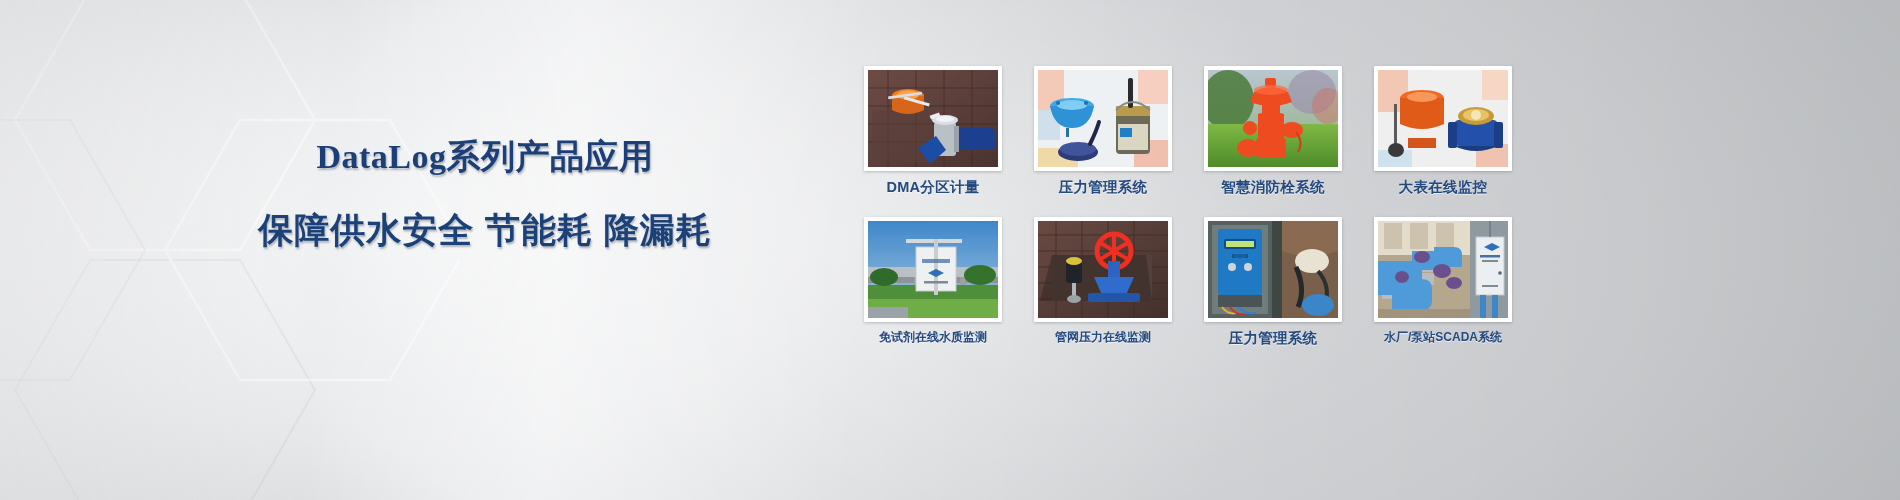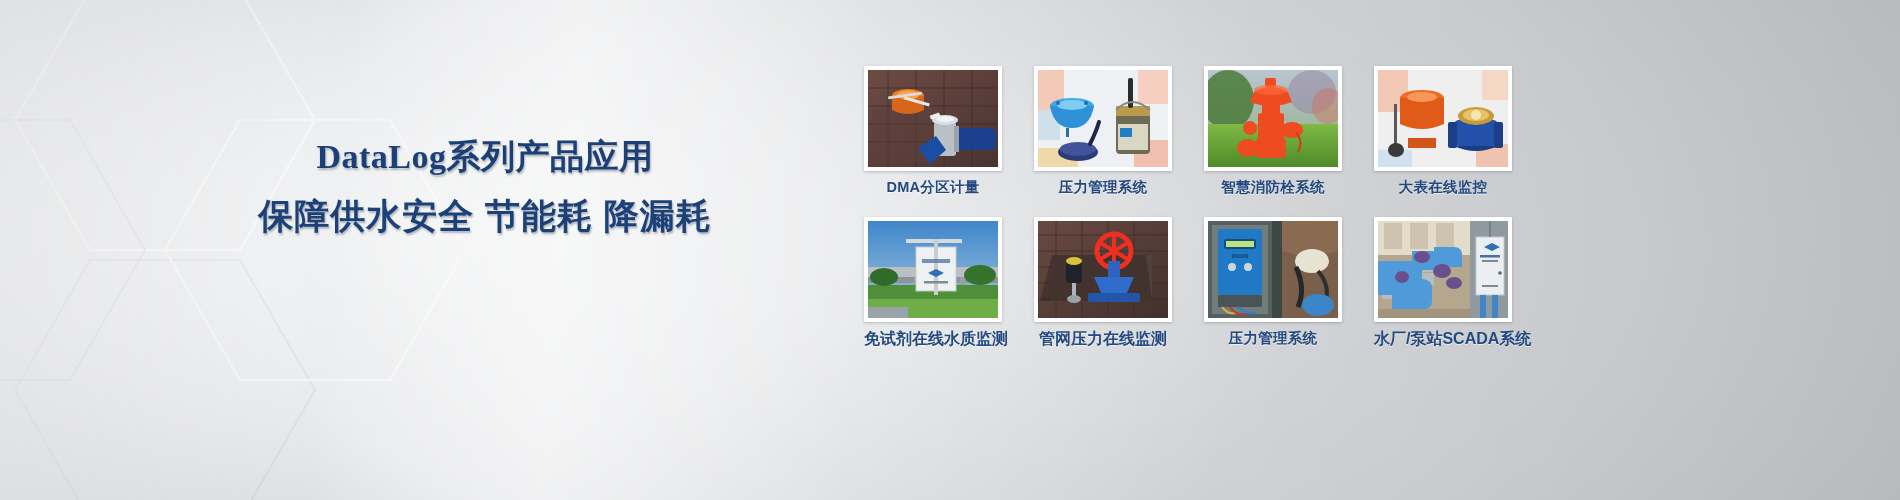--- a/index.html
+++ b/index.html
@@ -36,21 +36,21 @@
   
   .headline { position: absolute; left: 250px; top: 138px; width: 470px; text-align: center; }
   .title-line1 {
     font-family: "Liberation Serif", "DejaVu Serif", serif;
     font-weight: bold; font-size: 34px; color: #1c3f77;
     letter-spacing: 0.5px; line-height: 1.1;
     text-shadow: 1px 2px 2px rgba(120,128,138,0.55), 0 1px 0 rgba(255,255,255,0.5);
     white-space: nowrap;
   }
   .title-line2 {
-    margin-top: 22px;
+    margin-top: 36px;
     font-family: "Liberation Sans", "DejaVu Sans", sans-serif;
     font-weight: bold; font-size: 35px; color: #1b4178;
     letter-spacing: 1px; line-height: 1.1;
     text-shadow: 1px 2px 2px rgba(120,128,138,0.55), 0 1px 0 rgba(255,255,255,0.5);
     white-space: nowrap;
   }
 
   
   .grid {
     position: absolute; left: 864px; top: 66px;
@@ -64,21 +64,21 @@
     border-radius: 1px;
   }
   .photo { width: 100%; height: 100%; overflow: hidden; position: relative; }
   .photo svg { display: block; width: 100%; height: 100%; }
   .caption {
     margin-top: 7px; text-align: center;
     font-size: 14.5px; font-weight: bold; color: #23497f;
     letter-spacing: 0.3px; white-space: nowrap;
     text-shadow: 0 1px 0 rgba(255,255,255,0.6);
   }
-  .cap-wide { font-size: 16px; letter-spacing: 0; }
+  .cap-wide { font-size: 12px; letter-spacing: 0; }
 </style>
 </head>
 <body>
 
 <div class="banner">
 
   <div class="hexwrap">
     <svg viewBox="0 0 520 600" preserveAspectRatio="none">
       <polygon class="hex" points="150,30 300,30 375,160 300,290 150,290 75,160"></polygon>
       <polygon class="hex2" points="150,300 300,300 375,430 300,560 150,560 75,430"></polygon>

